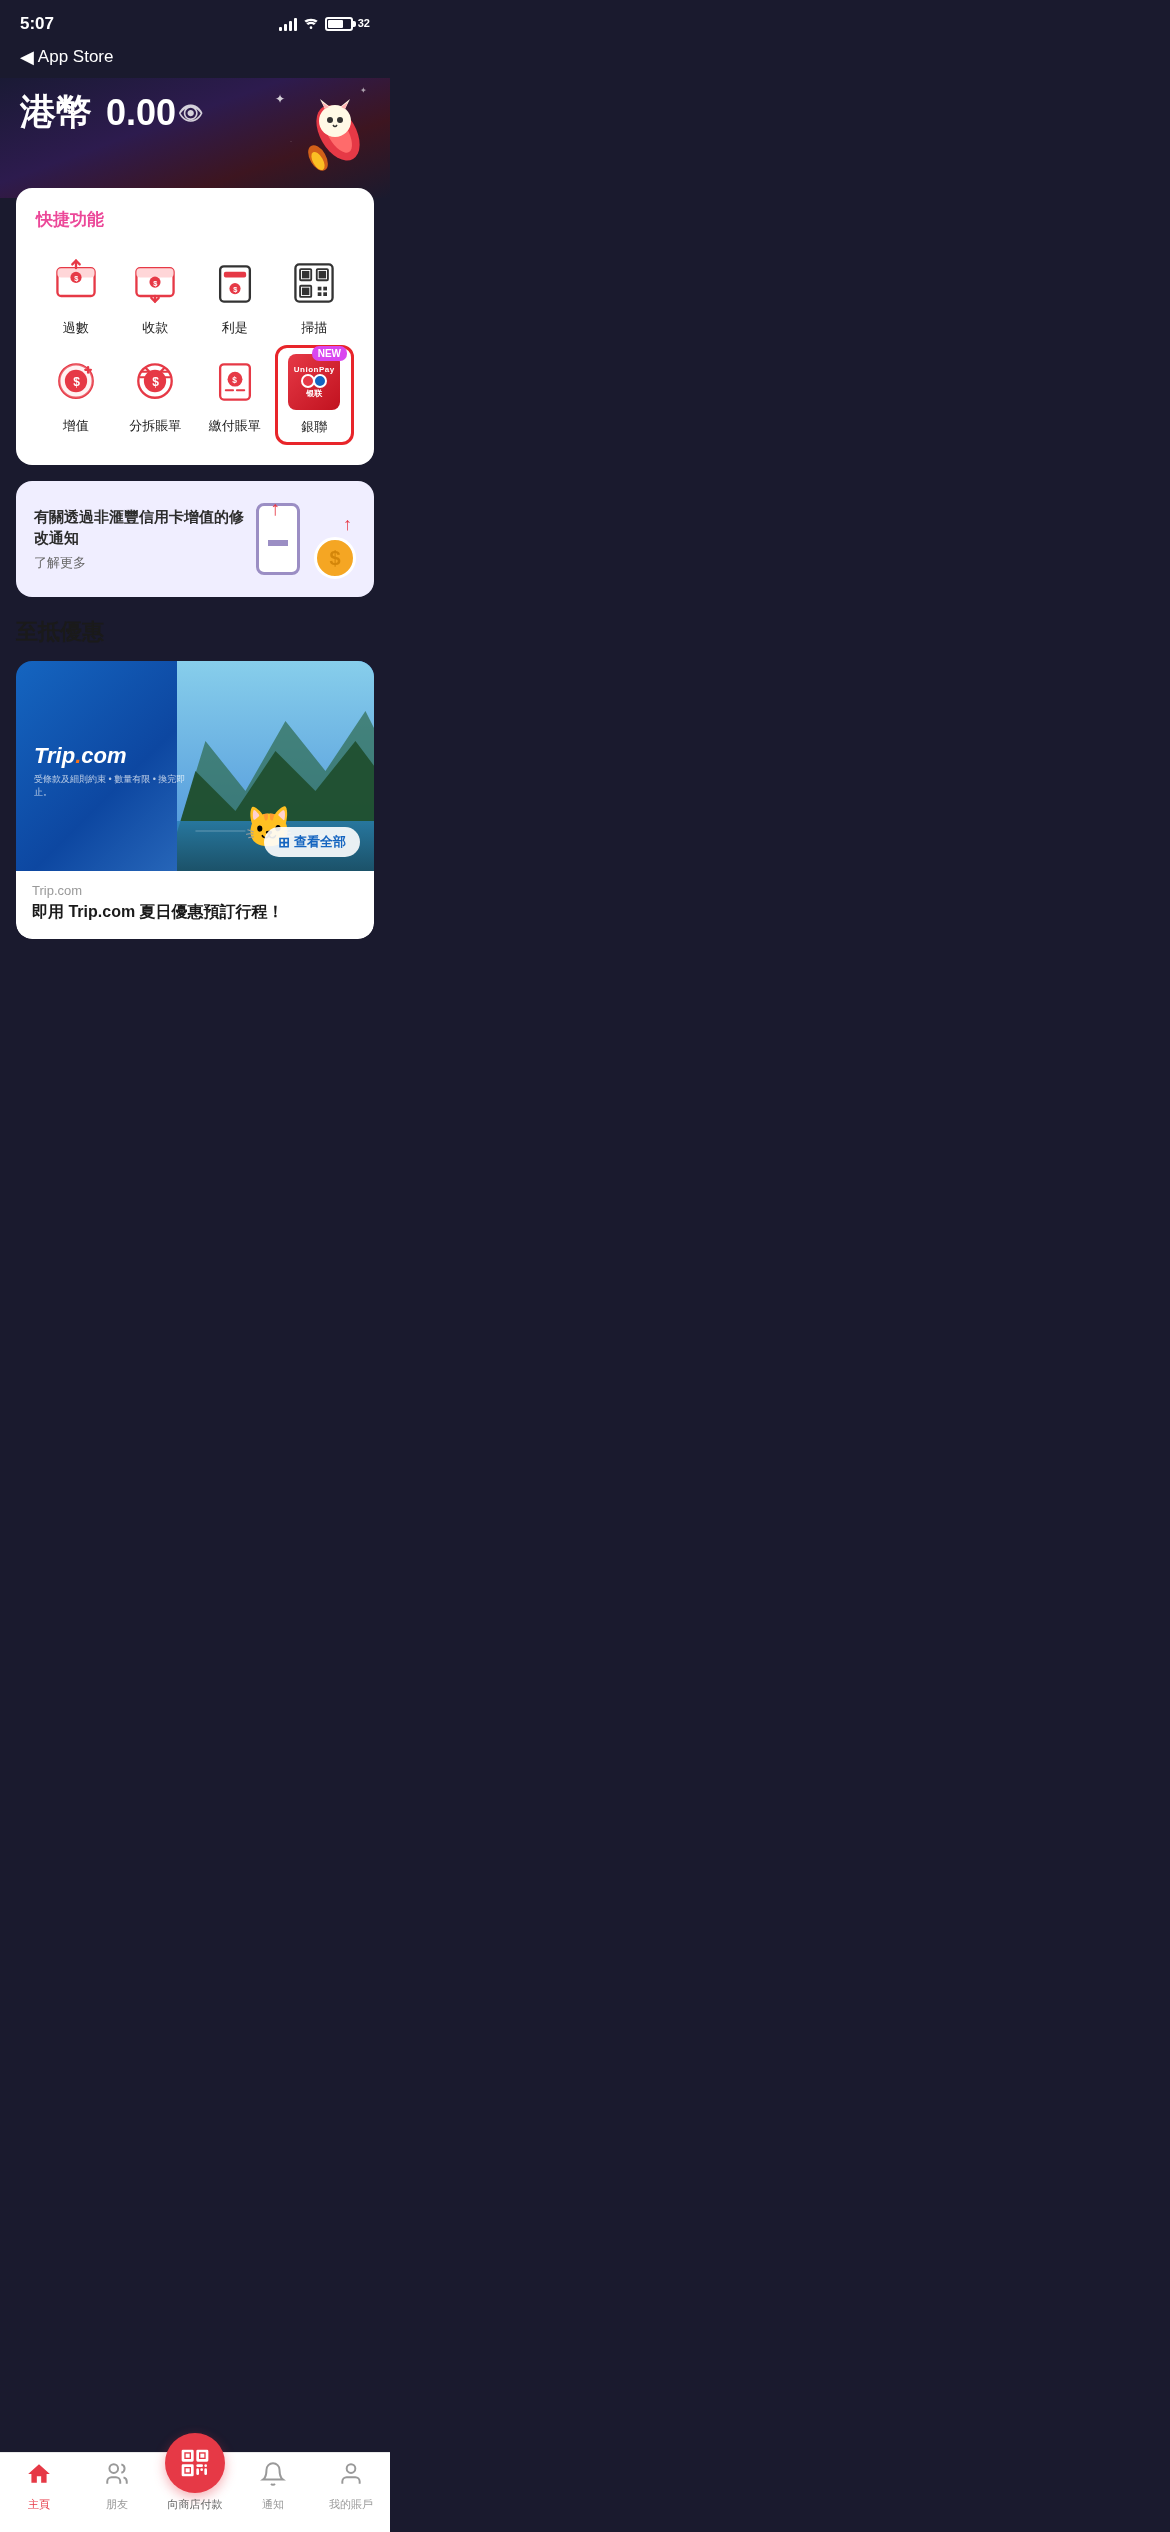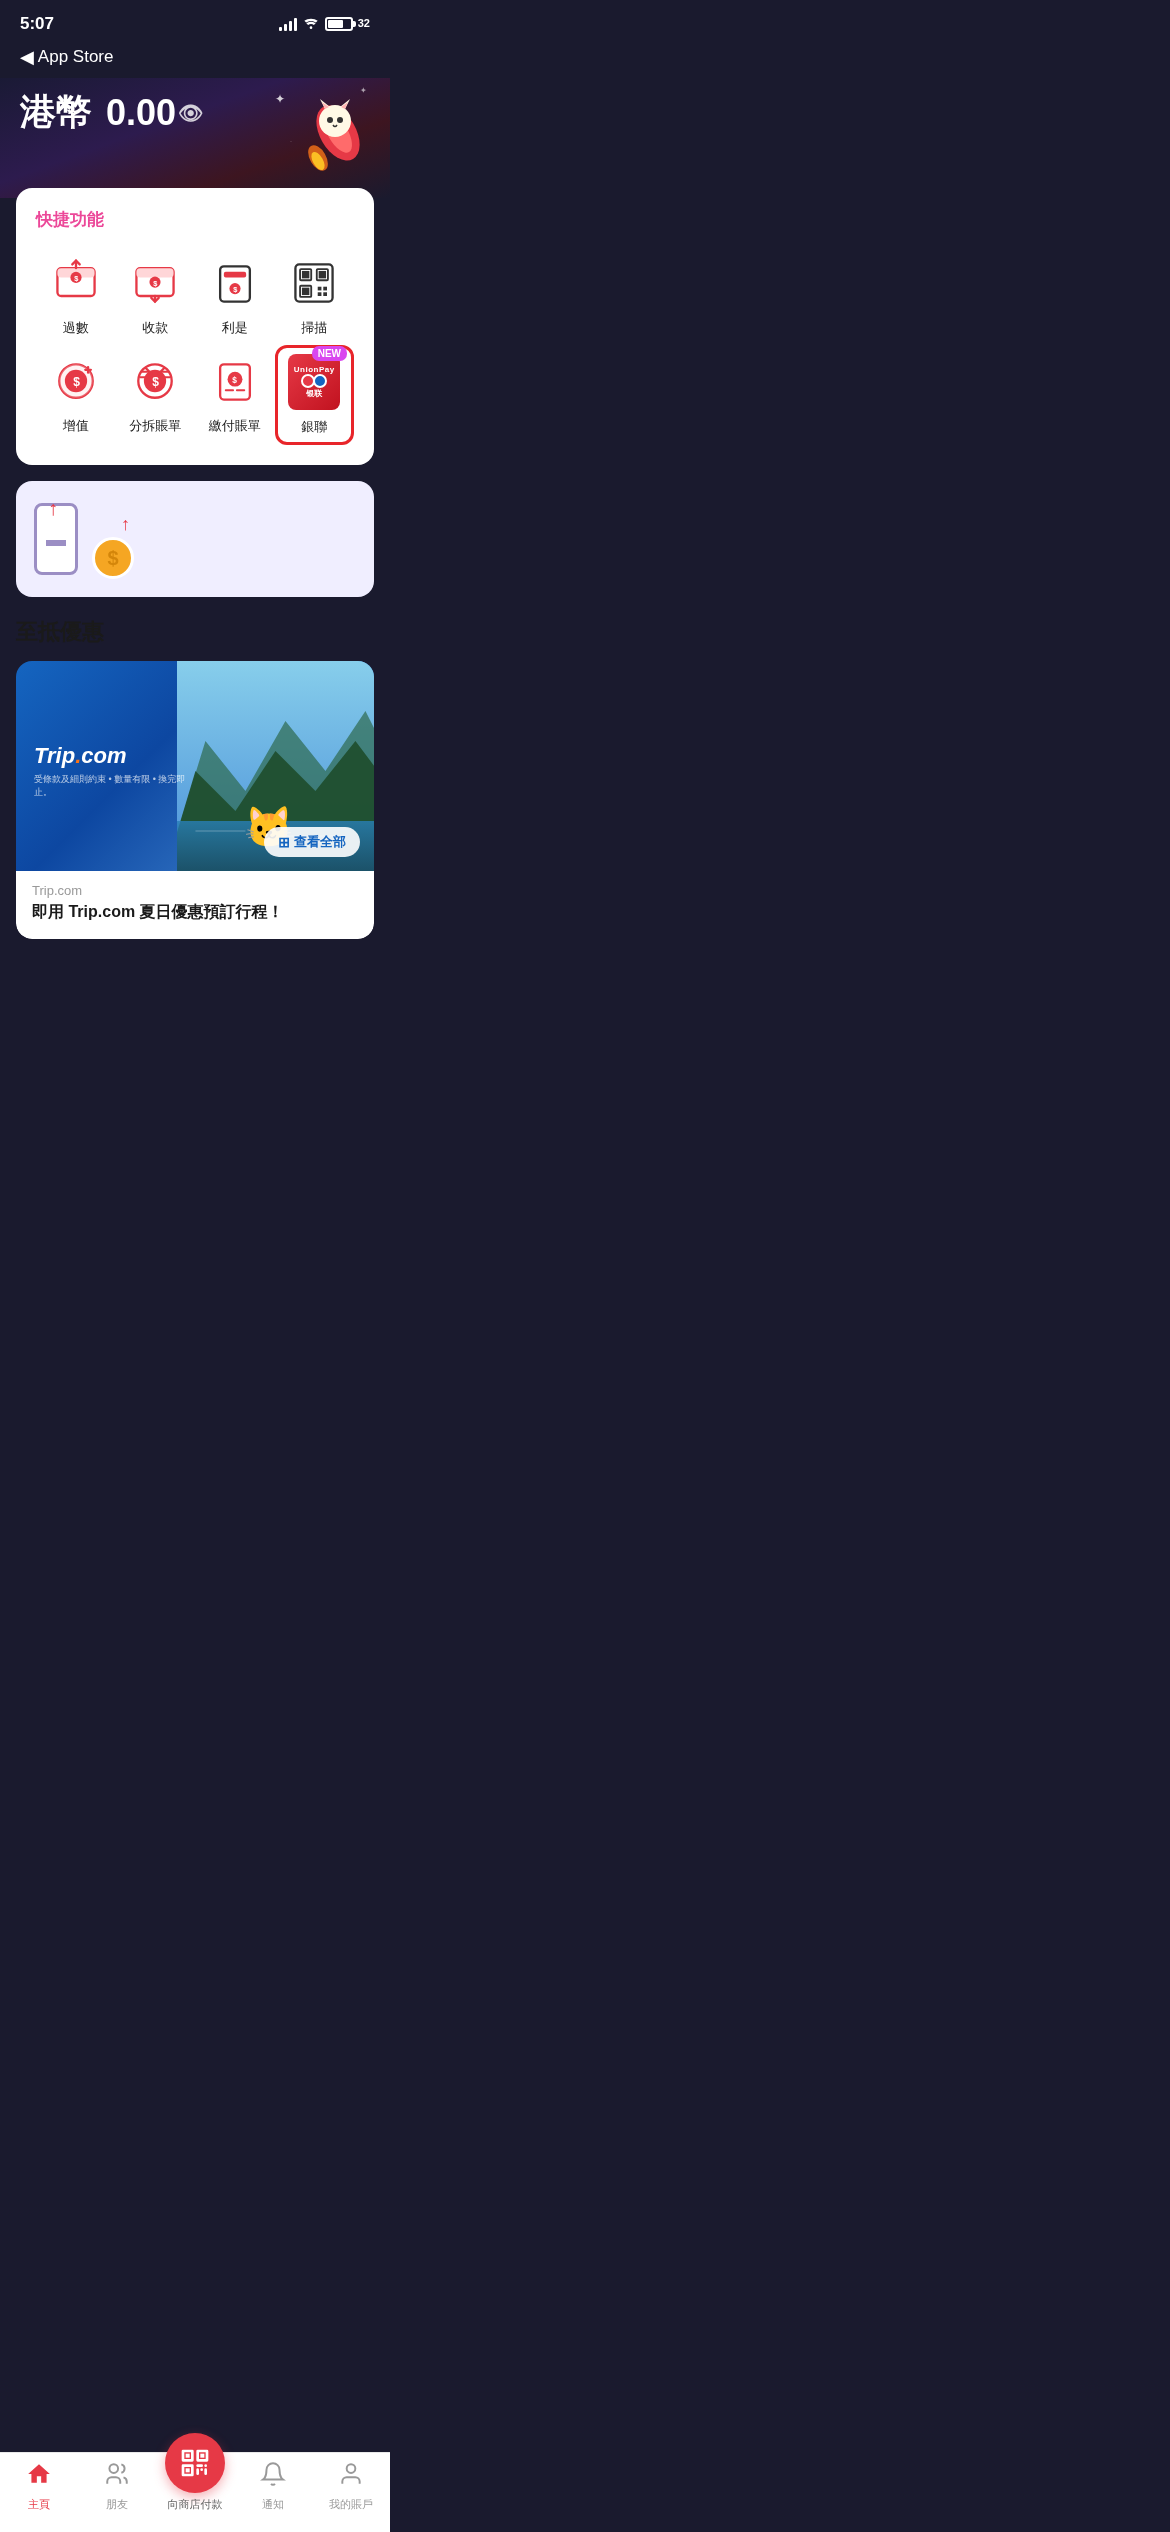--- a/index.html
+++ b/index.html
@@ -569,20 +569,24 @@
           <div class="unionpay-text">银联</div>
         </div>
       </div>
       <span class="quick-label">銀聯</span>
     </div>
 
   </div>
 </div>
 
 <div class="banner">
+  <div class="banner-text">
+    <div class="banner-title">有關透過非滙豐信用卡增值的修改通知</div>
+    <div class="banner-link">了解更多</div>
+  </div>
   <div class="banner-visual">
     <div class="phone-body">
       <div style="font-size:20px;color:#9b8ec4;">▬</div>
     </div>
     <div class="coin-circle">$</div>
     <div class="arrow-up-red">↑</div>
     <div class="arrow-up-right">↑</div>
   </div>
 </div>
 

